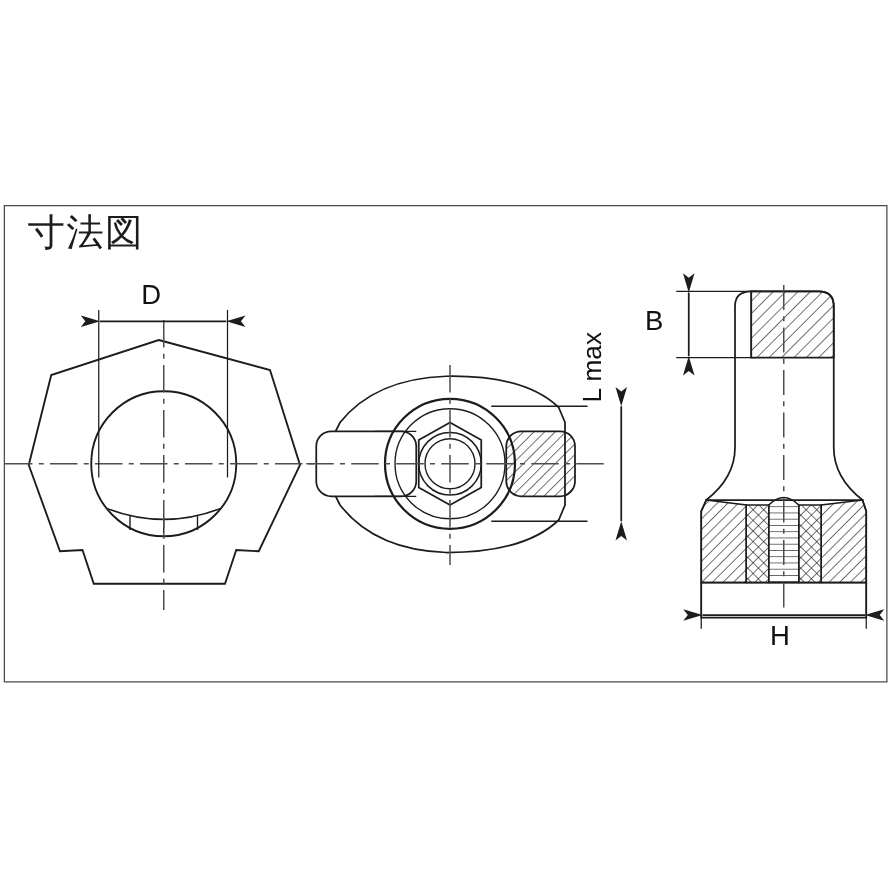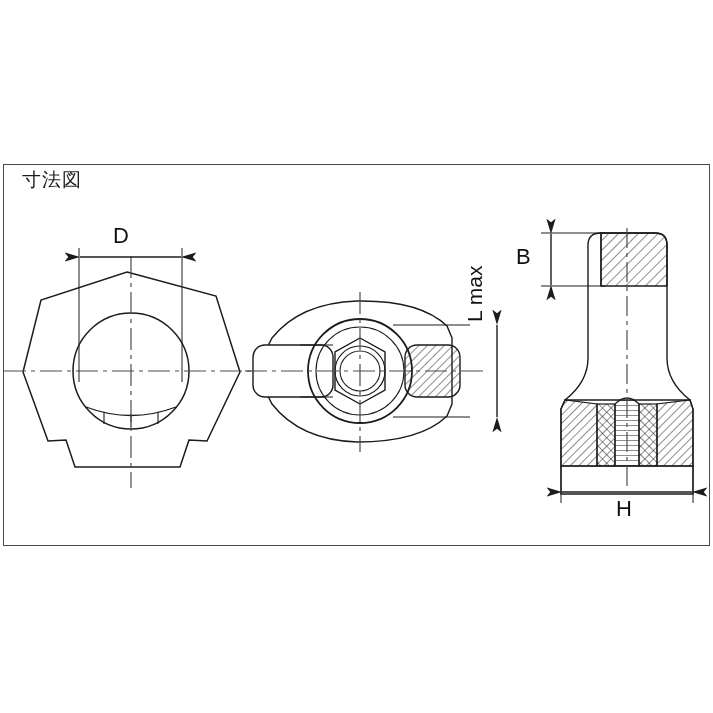--- a/index.html
+++ b/index.html
@@ -34,26 +34,26 @@
   #svg-root {
     position: absolute;
     left: 0; top: 0;
     width: 713px;
     height: 713px;
   }
   .diagram-title {
     position: absolute;
     left: 22px;
     top: 172px;
-    font-size: 19px;
+    font-size: 30px;
     line-height: 1;
     color: #1c1c1c;
     letter-spacing: 1px;
     white-space: nowrap;
-    font-family: Liberation Mono, monospace;
+    font-family: Liberation Sans, sans-serif;
   }
   .dim-label {
     position: absolute;
     font-size: 22px;
     color: #111111;
     font-family: "Liberation Sans", sans-serif;
     white-space: nowrap;
     line-height: 1;
   }
   #label-D { left: 113px; top: 225px; }

